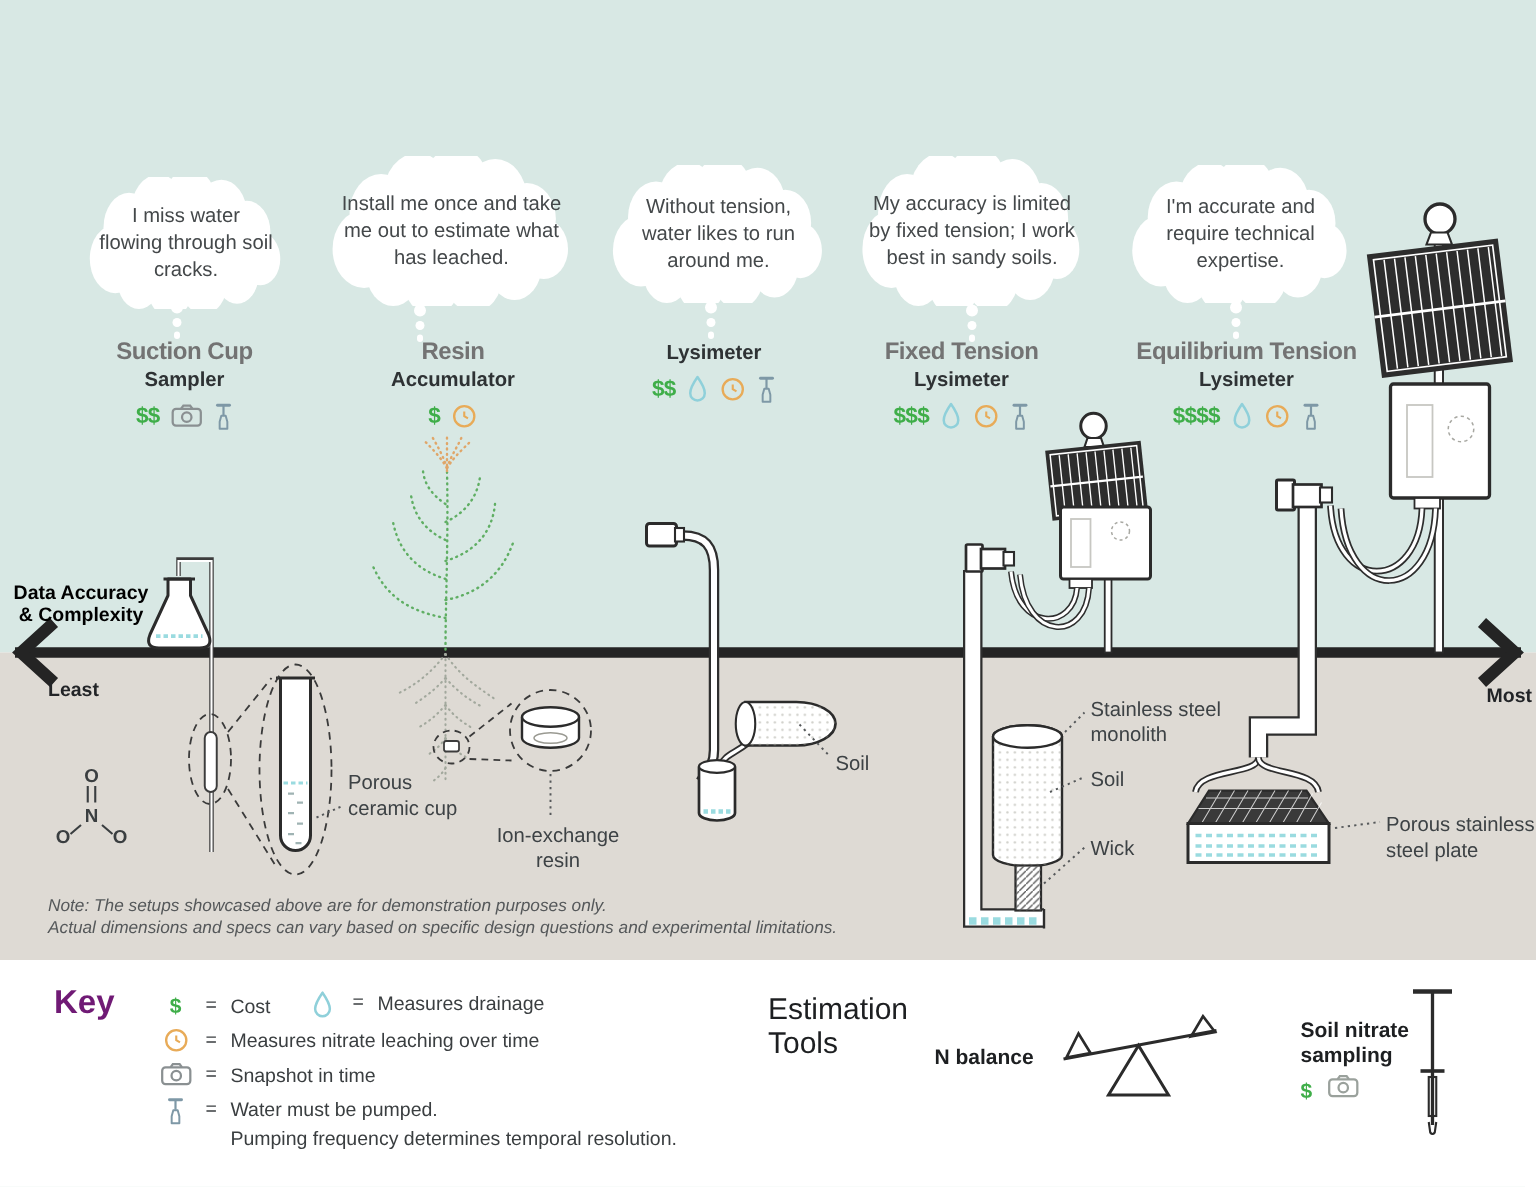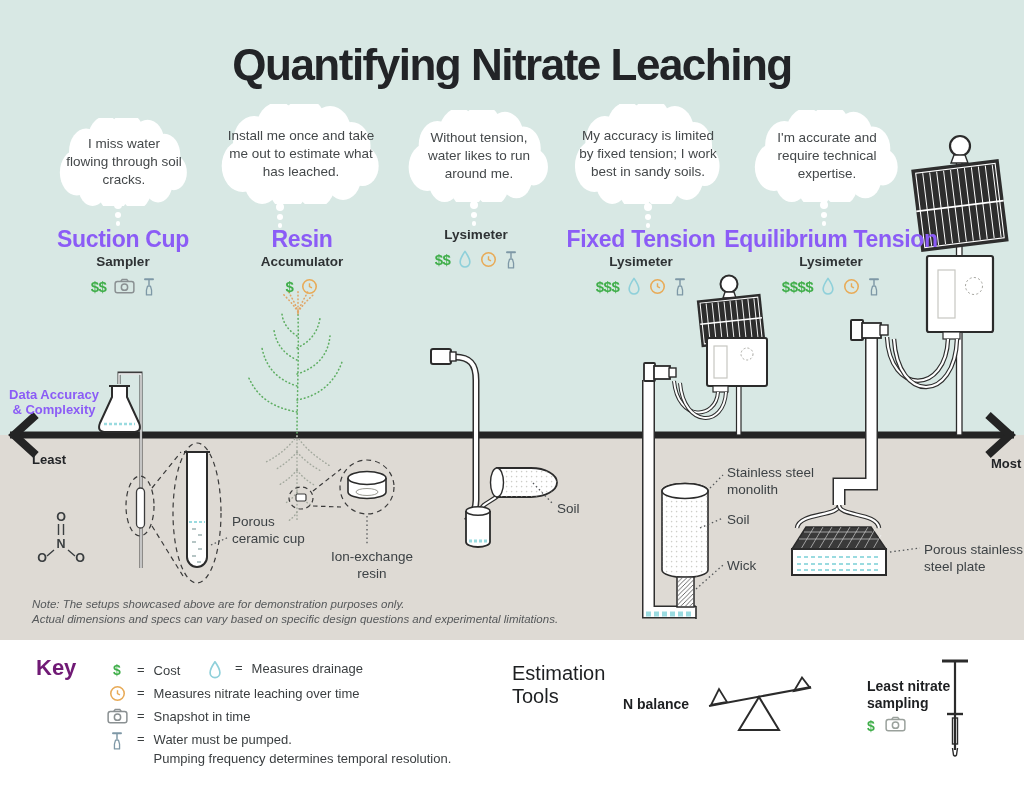--- a/index.html
+++ b/index.html
@@ -11,29 +11,29 @@
   .title{position:absolute;left:0;top:40px;width:1024px;margin:0;text-align:center;
          font-size:44px;font-weight:700;letter-spacing:-1.5px;color:#222427;}
   .cloud{position:absolute;}
   .cloud svg{position:absolute;left:0;top:0;width:100%;height:100%;}
   .cloud-text{position:absolute;inset:0;display:flex;align-items:center;justify-content:center;
               text-align:center;font-size:13.5px;line-height:1.32;color:#44484a;}
   .dots{position:absolute;display:flex;flex-direction:column;align-items:center;gap:3px;}
   .dot{background:#fff;border-radius:50%;}
   .d1{width:8px;height:8px}.d2{width:6px;height:6px}.d3{width:4.5px;height:4.5px}
   .method{position:absolute;width:240px;text-align:center;}
-  .method-name{font-size:23px;font-weight:700;letter-spacing:-.3px;color:#8b5cf6;}
+  .method-name{font-size:16px;font-weight:700;letter-spacing:-.3px;color:#737373;}
   .method-sub{font-size:13.5px;font-weight:700;color:#2e3234;margin-top:1px;}
   .icon-row{margin-top:7px;display:flex;align-items:center;justify-content:center;gap:8px;height:20px;}
   .cost{font-size:15px;font-weight:700;color:#3fae49;letter-spacing:-.5px;}
   .lbl{position:absolute;font-size:13.5px;font-weight:400;color:#3d4245;line-height:1.25;white-space:pre-line;}
   .lbl.c{text-align:center;}
   .atom{position:absolute;width:14px;text-align:center;font-size:12.5px;font-weight:700;color:#3a3e40;}
   .axis-label{position:absolute;left:4px;top:387px;width:100px;text-align:center;
-              font-size:13px;font-weight:700;line-height:1.18;color:#8b5cf6;white-space:pre-line;}
+              font-size:13px;font-weight:700;line-height:1.18;color:#000000;white-space:pre-line;}
   .endcap{position:absolute;font-size:13px;font-weight:700;color:#222427;}
   .note{position:absolute;left:32px;top:597px;font-size:11.5px;font-style:italic;color:#55585a;
         line-height:1.3;white-space:pre-line;}
   .key-head{position:absolute;left:36px;top:655px;font-size:22px;font-weight:700;color:#701a75;}
   .krow{position:absolute;display:flex;align-items:flex-start;gap:9px;font-size:13px;color:#3a3e40;}
   .krow .eq{color:#3a3e40;font-weight:400;}
   .krow .ktext{white-space:pre-line;line-height:1.45;}
   .kicon{display:flex;align-items:center;justify-content:center;width:22px;}
   .kcost{font-size:14px;font-weight:700;color:#3fae49;}
   .est-head{position:absolute;left:512px;top:662px;font-size:20px;font-weight:400;color:#1d1f21;
@@ -205,21 +205,20 @@
       <path d="M839 505 C839 517 877 512 879 528" fill="none" stroke="#2e2e2e" stroke-width="4.5"></path>
       <path d="M839 505 C839 517 877 512 879 528" fill="none" stroke="#fff" stroke-width="2.2"></path>
       <polygon points="792,549 886,549 871,527 806,527" fill="#3a3a3a" stroke="#2b2b2b" stroke-width="1.5"></polygon>
       <path d="M801 549 L814 527 M810 549 L823 527 M819 549 L832 527 M828 549 L841 527 M837 549 L850 527 M846 549 L859 527 M855 549 L868 527 M864 549 L875 529 M873 549 L881 535 M799 539 L878 539 M804 532 L872 532" stroke="#fff" stroke-width="0.7" opacity="0.75"></path>
       <rect x="792" y="549" width="94" height="26" fill="#fff" stroke="#2b2b2b" stroke-width="2"></rect>
       <path d="M797 557 H881 M797 564 H881 M797 570 H881" stroke="#9adbe0" stroke-width="2.2" stroke-dasharray="4 3" fill="none"></path>
       <path d="M890 552 L920 548" stroke="#55585a" stroke-width="1.3" stroke-dasharray="1.5 2.8"></path>
     </g>
   </svg>
 
-  <h1 class="title">Quantifying Nitrate Leaching</h1>
 
   <div class="cloud" style="left:52px;top:118px;width:144px;height:88px;">
     <svg viewBox="0 0 220 100" preserveAspectRatio="none">
         <g fill="#fff">
           <circle cx="38" cy="62" r="26"></circle>
           <circle cx="52" cy="38" r="26"></circle>
           <circle cx="82" cy="26" r="28"></circle>
           <circle cx="114" cy="22" r="28"></circle>
           <circle cx="146" cy="28" r="26"></circle>
           <circle cx="172" cy="42" r="24"></circle>
@@ -497,21 +496,21 @@
 
   <div class="est-head">Estimation
 Tools</div>
   <div class="est-lbl" style="left:623px;top:696px;">N balance</div>
   <svg class="shape" style="left:702px;top:676px;" width="115" height="58" viewBox="0 0 115 58">
     <line x1="7" y1="30" x2="109" y2="11" stroke="#2b2b2b" stroke-width="2"></line>
     <polygon points="9,29 25,26 17,13" fill="none" stroke="#2b2b2b" stroke-width="1.8"></polygon>
     <polygon points="92,15 108,12 100,1.5" fill="none" stroke="#2b2b2b" stroke-width="1.8"></polygon>
     <polygon points="57,21 37,54 77,54" fill="none" stroke="#2b2b2b" stroke-width="2"></polygon>
   </svg>
-  <div class="est-lbl" style="left:867px;top:678px;">Least nitrate
+  <div class="est-lbl" style="left:867px;top:678px;">Soil nitrate
 sampling</div>
   <div class="est-icons" style="left:867px;top:716px;">
     <span class="kcost">$</span>
     <span><svg width="21" height="16" viewBox="0 0 28 21">
           <rect x="1.5" y="4.5" width="25" height="15" rx="3" fill="none" stroke="#9aa19c" stroke-width="2"></rect>
           <path d="M9 4.5 l2 -2.8 h6 l2 2.8" fill="none" stroke="#9aa19c" stroke-width="2"></path>
           <circle cx="14" cy="12" r="4.2" fill="none" stroke="#9aa19c" stroke-width="2"></circle>
         </svg></span>
   </div>
   <svg class="shape" style="left:938px;top:656px;" width="34" height="104" viewBox="0 0 34 104">

